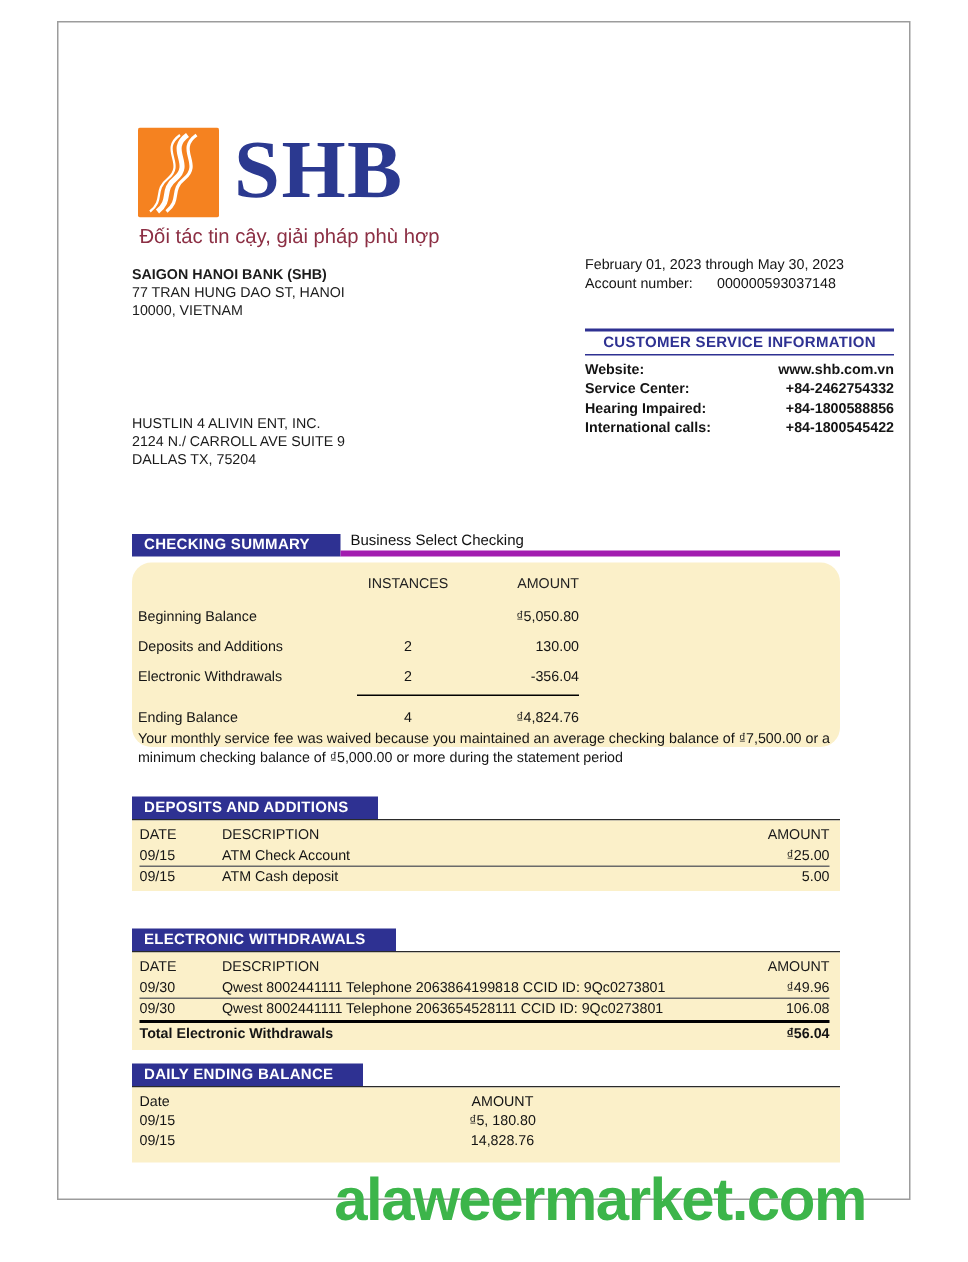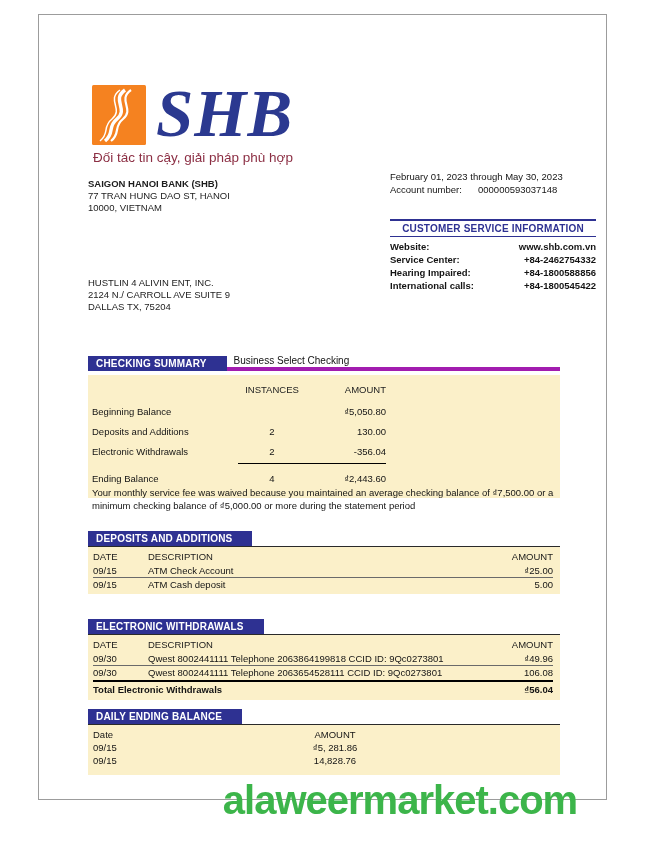--- a/index.html
+++ b/index.html
@@ -6,21 +6,21 @@
   html,body { background:#ffffff; }
   .canvas {
     position:relative; width:645px; height:841px; background:#ffffff;
     font-family:"Liberation Sans", sans-serif; color:#141414; overflow:hidden;
   }
   .doc-border { position:absolute; left:38px; top:14px; width:569px; height:786px; border:1px solid #9c9c9c; }
 
   
   .logo-row { position:absolute; left:92px; top:85px; display:flex; align-items:flex-start; }
   .logo-mark { width:54px; height:60px; display:block; }
-  .brand { font-family:"Liberation Serif", serif; font-weight:bold; color:#2b3990; font-size:67px; line-height:56px; margin-left:10px; letter-spacing:1px;font-style:italic; }
+  .brand { font-family:"Liberation Serif", serif; font-weight:bold; color:#2b3990; font-size:55px; line-height:56px; margin-left:10px; letter-spacing:1px; }
   .tagline { position:absolute; left:93px; top:150px; color:#8c2f44; font-size:13.5px; font-weight:500; }
 
   .addr { position:absolute; font-size:9.5px; line-height:12px; color:#1c1c1c; }
   .addr .b { font-weight:bold; }
 
   .stmt { position:absolute; left:390px; top:171px; font-size:9.5px; line-height:12.5px; }
   .stmt .lab { display:inline-block; width:88px; }
 
   
   .cs-box { position:absolute; left:390px; top:219px; width:206px; font-size:9.5px; }
@@ -32,21 +32,21 @@
   
   .section { position:absolute; left:88px; width:472px; }
   .sec-head { display:flex; align-items:flex-end; }
   .sec-bar { display:inline-block; background:#2e3192; color:#ffffff; font-weight:bold; font-size:10px; padding:2px 20px 2px 8px; letter-spacing:0.2px; }
   .sec-rule { border-bottom:1px solid #2a2a2a; }
   .sub-wrap { flex:1; border-bottom:4px solid #a21caf; font-size:10px; padding:3px 0 1px 7px; color:#111; }
 
   .cream { background:#fbf0c9; }
 
   
-  .sum-table { margin-top:4px; padding:7px 0 10px 0; }
+  .sum-table { margin-top:4px; padding:7px 0 10px 0;border-radius:13px; }
   .sum-row { display:grid; grid-template-columns:146px 68px 80px 1fr; padding:4.5px 0 4.5px 4px; font-size:9.5px; }
   .sum-row .c2 { text-align:center; }
   .sum-row .c3 { text-align:right; }
   .sum-head { color:#222; padding-top:2px; padding-bottom:6px; }
   .sum-row.uline .c2, .sum-row.uline .c3 { border-bottom:1px solid #000; padding-bottom:6px; }
 
   .fee-note { position:absolute; left:92px; top:487px; width:472px; font-size:9.5px; line-height:12.5px; }
 
   
   .txn-table { font-size:9.5px; padding:2px 7px 3px 5px; }
@@ -148,21 +148,21 @@
       </div>
       <div class="sum-row uline">
         <span>Electronic Withdrawals</span>
         <span class="c2">2</span>
         <span class="c3">-356.04</span>
         <span></span>
       </div>
       <div class="sum-row">
         <span>Ending Balance</span>
         <span class="c2">4</span>
-        <span class="c3">₫2,443.60</span>
+        <span class="c3">₫4,824.76</span>
         <span></span>
       </div>
     </div>
   </div>
 
   <div class="fee-note">Your monthly service fee was waived because you maintained an average checking balance of ₫7,500.00 or a minimum checking balance of ₫5,000.00 or more during the statement period</div>
 
   <div class="section" style="top:531px;">
     <div class="sec-head sec-rule">
       <span class="sec-bar">DEPOSITS AND ADDITIONS</span>
@@ -221,21 +221,21 @@
       <span style="flex:1"></span>
     </div>
     <div class="cream daily-table">
       <div class="d-row">
         <span>Date</span>
         <span class="c2">AMOUNT</span>
         <span></span>
       </div>
       <div class="d-row">
         <span>09/15</span>
-        <span class="c2">₫5, 281.86</span>
+        <span class="c2">₫5, 180.80</span>
         <span></span>
       </div>
       <div class="d-row">
         <span>09/15</span>
         <span class="c2">14,828.76</span>
         <span></span>
       </div>
     </div>
   </div>
 

